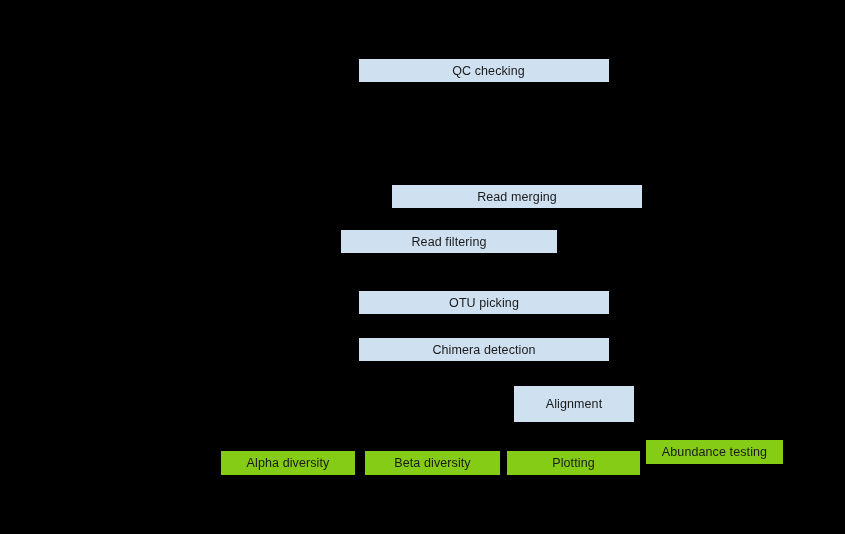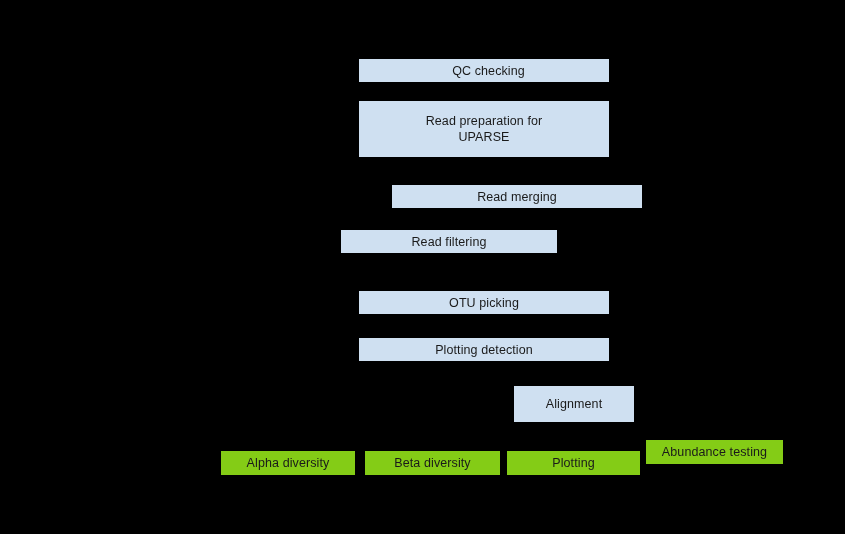--- a/index.html
+++ b/index.html
@@ -31,24 +31,22 @@
     user-select: none;
   }
   .node.blue  { background: #cfe0f1; }
   .node.pink  { background: #84cc16; }
 </style>
 </head>
 <body>
 
 <div id="canvas" style="background: rgb(0, 0, 0);">
     <div class="node blue" style="left: 359px; top: 59px; width: 250px; height: 23px; padding-left: 9px;">QC checking</div>
-    <div class="node blue" style="left: 359px; top: 101px; width: 250px; height: 56px;">Read preparation for
-UPARSE</div>
     <div class="node blue" style="left: 359px; top: 185px; width: 250px; height: 23px; margin-left: 33px;">Read merging</div>
     <div class="node blue" style="left: 341px; top: 230px; width: 216px; height: 23px;">Read filtering</div>
     <div class="node blue" style="left: 359px; top: 291px; width: 250px; height: 23px;">OTU picking</div>
-    <div class="node blue" style="left: 359px; top: 338px; width: 250px; height: 23px;">Plotting detection</div>
+    <div class="node blue" style="left: 359px; top: 338px; width: 250px; height: 23px;">Chimera detection</div>
     <div class="node blue" style="left: 514px; top: 386px; width: 120px; height: 36px;">Alignment</div>
     <div class="node pink" style="left: 221px; top: 451px; width: 134px; height: 24px;">Alpha diversity</div>
     <div class="node pink" style="left: 507px; top: 451px; width: 133px; height: 24px;">Plotting</div>
     <div class="node pink" style="left: 365px; top: 451px; width: 135px; height: 24px;">Beta diversity</div>
     <div class="node pink" style="left: 646px; top: 440px; width: 137px; height: 24px;">Abundance testing</div>
   </div>
 
 </body></html>

